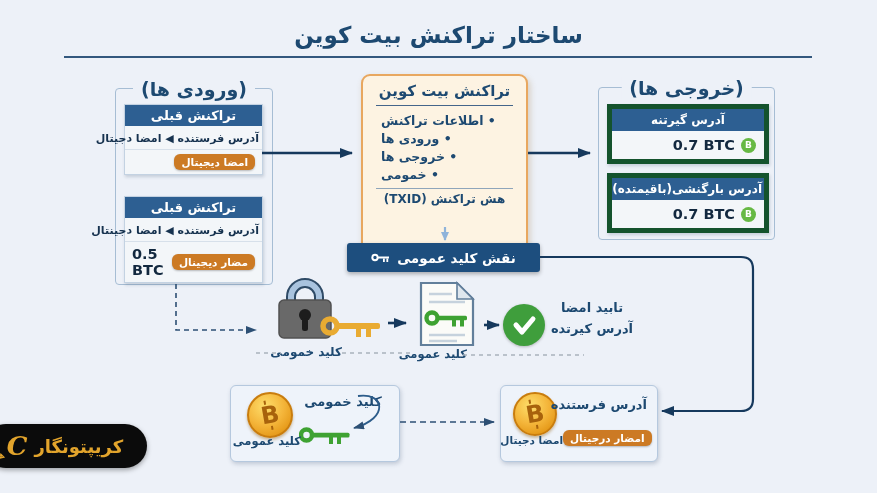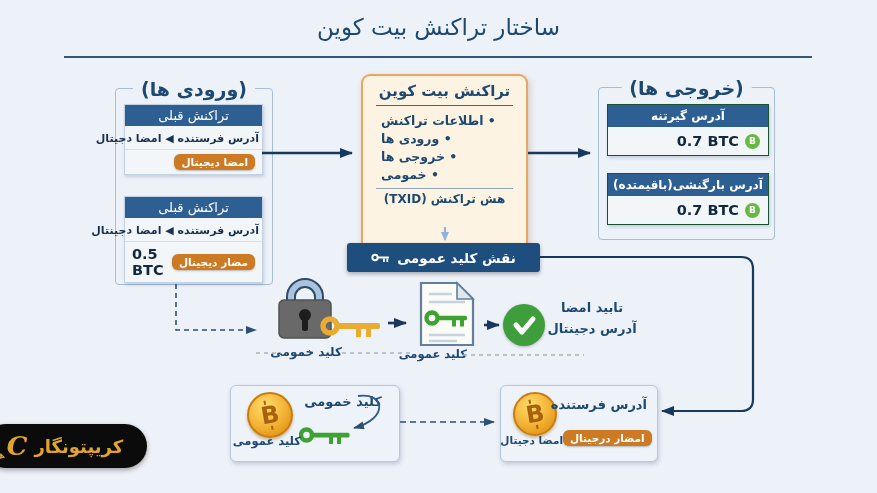--- a/index.html
+++ b/index.html
@@ -1,30 +1,30 @@
 <!DOCTYPE html>
 <html dir="rtl" lang="fa"><head>
 <meta charset="utf-8">
 <style>
   * { margin:0; padding:0; box-sizing:border-box; }
   body { font-family:"DejaVu Sans", sans-serif; background:#dfe6f0; }
   .canvas { position:relative; width:877px; height:493px; background:#edf1f8; overflow:hidden; direction:rtl; }
 
-  .title { position:absolute; top:14px; left:0; width:100%; text-align:center;
-           font-size:23px; font-weight:normal; color:#1d4971; }
+  .title { position:absolute; top:22px; left:0; width:100%; text-align:center;
+           font-size:23px; font-weight:bold; color:#1d4971; }
   .title-rule { position:absolute; left:64px; top:56px; width:748px; height:2px; background:#33587e; }
 
   .group { position:absolute; border:1.6px solid #a6bdd4; border-radius:4px; }
   .group-label { position:absolute; top:-11px; left:50%; transform:translateX(-50%);
                  background:#edf1f8; padding:0 8px; color:#1d4971; font-weight:bold;
                  font-size:19px; white-space:nowrap; }
 
   .txbox { position:absolute; left:8px; width:139px; background:#f3f6f9;
            border:1px solid #c3d2e2; box-shadow:1px 2px 3px rgba(60,80,110,.22); }
-  .txbox .hdr { background:#2d5f92; color:#fff; text-align:center; font-weight:normal;
+  .txbox .hdr { background:#2d5f92; color:#fff; text-align:center; font-weight:bold;
                 font-size:13px; padding:3px 2px; }
   .txbox .line { color:#16324f; font-size:11px; font-weight:bold; text-align:center;
                  padding:6px 3px 4px; border-bottom:1px solid #d7e0ea; white-space:nowrap; }
   .row { display:flex; align-items:center; padding:4px 7px; }
   .row.end { justify-content:flex-start; }
   .row.between { justify-content:space-between; }
   .badge { background:#cc7a24; color:#fff; font-size:10.5px; font-weight:bold;
            padding:2px 7px; border-radius:6px; white-space:nowrap; box-shadow:0 1px 2px rgba(0,0,0,.25); }
   .amount { color:#12283f; font-weight:bold; font-size:14.5px; direction:ltr; }
 
@@ -33,21 +33,21 @@
                 box-shadow:2px 3px 6px rgba(160,120,60,.3); }
   .cb-hdr { color:#1d4971; font-weight:bold; font-size:15px; text-align:center; padding:6px 0 5px; }
   .cb-div1 { border-top:1.5px solid #44658a; margin:0 13px; }
   .cb-items { padding:5px 18px 2px; color:#1d4971; font-weight:bold; font-size:12.5px; text-align:left; }
   .cb-item { padding:1.5px 0; white-space:nowrap; }
   .cb-item::before { content:"• "; }
   .cb-div2 { border-top:1px solid #8fa5ba; margin:3px 13px 0; }
   .cb-foot { text-align:center; font-weight:bold; font-size:12px; color:#1d4971; padding-top:3px; }
 
   .outbox { position:absolute; left:8px; width:162px; background:#f3f6f9;
-            border:1px solid #14532d; box-shadow:1px 2px 3px rgba(60,80,110,.22); }
+            border:5px solid #14532d; box-shadow:1px 2px 3px rgba(60,80,110,.22); }
   .outbox .hdr { background:#2d5f92; color:#fff; text-align:center; font-weight:bold;
                  font-size:12px; padding:4px 2px; white-space:nowrap; }
   .obody { display:flex; align-items:center; justify-content:flex-start; gap:6px;
            padding:6px 8px; }
   .btc-mini { width:15px; height:15px; border-radius:50%; background:#67b944; color:#fff;
               font-size:9px; font-weight:bold; display:flex; align-items:center;
               justify-content:center; flex:0 0 auto; }
 
   .pkbar { position:absolute; left:347px; top:243px; width:193px; height:29px; background:#1d4e7e;
            border-radius:3px; display:flex; align-items:center; justify-content:center; gap:7px;
@@ -183,21 +183,21 @@
   </svg>
   <div class="flow-label" style="left:409px;top:347px;width:58px;font-size:11.5px;">کلید عمومی</div>
 
   <div class="check">
     <svg width="30" height="30" viewBox="0 0 30 30">
       <path d="M7,15 l6,7 l11,-13" fill="none" stroke="#fff" stroke-width="5" stroke-linecap="round" stroke-linejoin="round"></path>
     </svg>
   </div>
   <div class="verify">
     <div>تابید امضا</div>
-    <div>آدرس دجینتال</div>
+    <div>آدرس کیرتده</div>
   </div>
 
   <div class="bbox" style="left:230px;top:385px;width:170px;height:77px;">
     <div class="coin" style="left:16px;top:6px;width:46px;height:46px;">
       <span class="bsym">B</span>
     </div>
     <div class="flow-label" style="left:68px;top:8px;width:88px;font-size:13px;">کلید خمومی</div>
     <svg class="icon-abs" style="left:68px;top:37px;" width="52" height="24" viewBox="0 0 52 24">
       <circle cx="7.5" cy="12" r="5.5" fill="none" stroke="#3ea232" stroke-width="4.5"></circle>
       <rect x="12.5" y="9.8" width="38" height="4.6" rx="1.5" fill="#3ea232"></rect>

